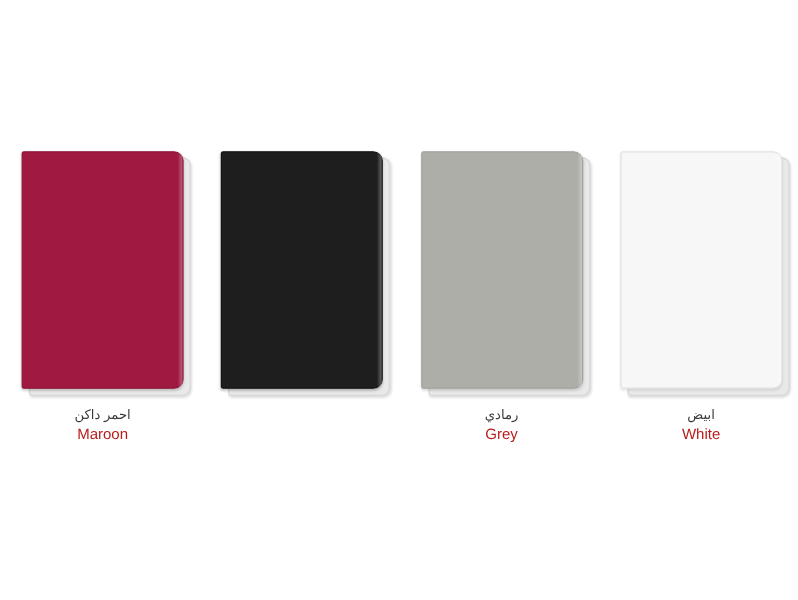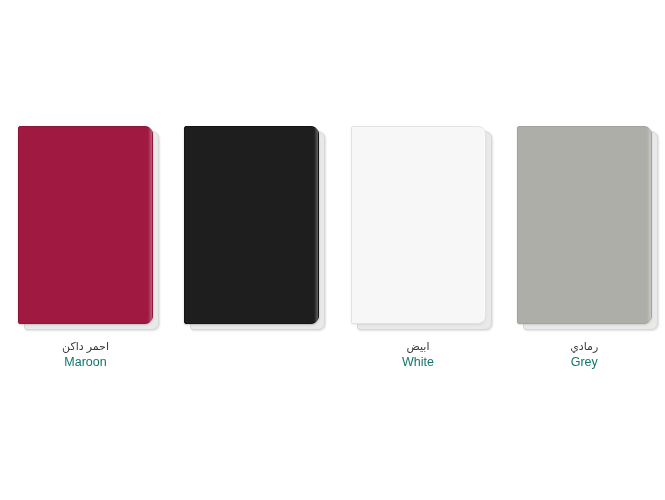--- a/index.html
+++ b/index.html
@@ -112,21 +112,21 @@
     font-size: 11px;
     line-height: 15px;
     color: #3a3a3a;
     direction: rtl;
     unicode-bidi: isolate;
     white-space: nowrap;
   }
   .label-en {
     font-size: 12.5px;
     line-height: 16px;
-    color: #0f766e;
+    color: #b91c1c;
     white-space: nowrap;
   }
 </style>
 </head>
 <body>
 
 <div id="swatch-row">
 
   <div class="swatch-cell">
     <div class="notebook">
@@ -146,36 +146,36 @@
       <div class="nb-back"></div>
       <div class="nb-front black">
         <div class="nb-edge"></div>
       </div>
     </div>
   </div>
 
   <div class="swatch-cell">
     <div class="notebook">
       <div class="nb-back"></div>
+      <div class="nb-front grey">
+        <div class="nb-edge"></div>
+      </div>
+    </div>
+    <div class="labels">
+      <div class="label-ar">رمادي</div>
+      <div class="label-en">Grey</div>
+    </div>
+  </div>
+
+  <div class="swatch-cell">
+    <div class="notebook">
+      <div class="nb-back"></div>
       <div class="nb-front white">
         <div class="nb-edge"></div>
       </div>
     </div>
     <div class="labels">
       <div class="label-ar">ابيض</div>
       <div class="label-en">White</div>
     </div>
   </div>
 
-  <div class="swatch-cell">
-    <div class="notebook">
-      <div class="nb-back"></div>
-      <div class="nb-front grey">
-        <div class="nb-edge"></div>
-      </div>
-    </div>
-    <div class="labels">
-      <div class="label-ar">رمادي</div>
-      <div class="label-en">Grey</div>
-    </div>
-  </div>
-
 </div>
 
 </body></html>

